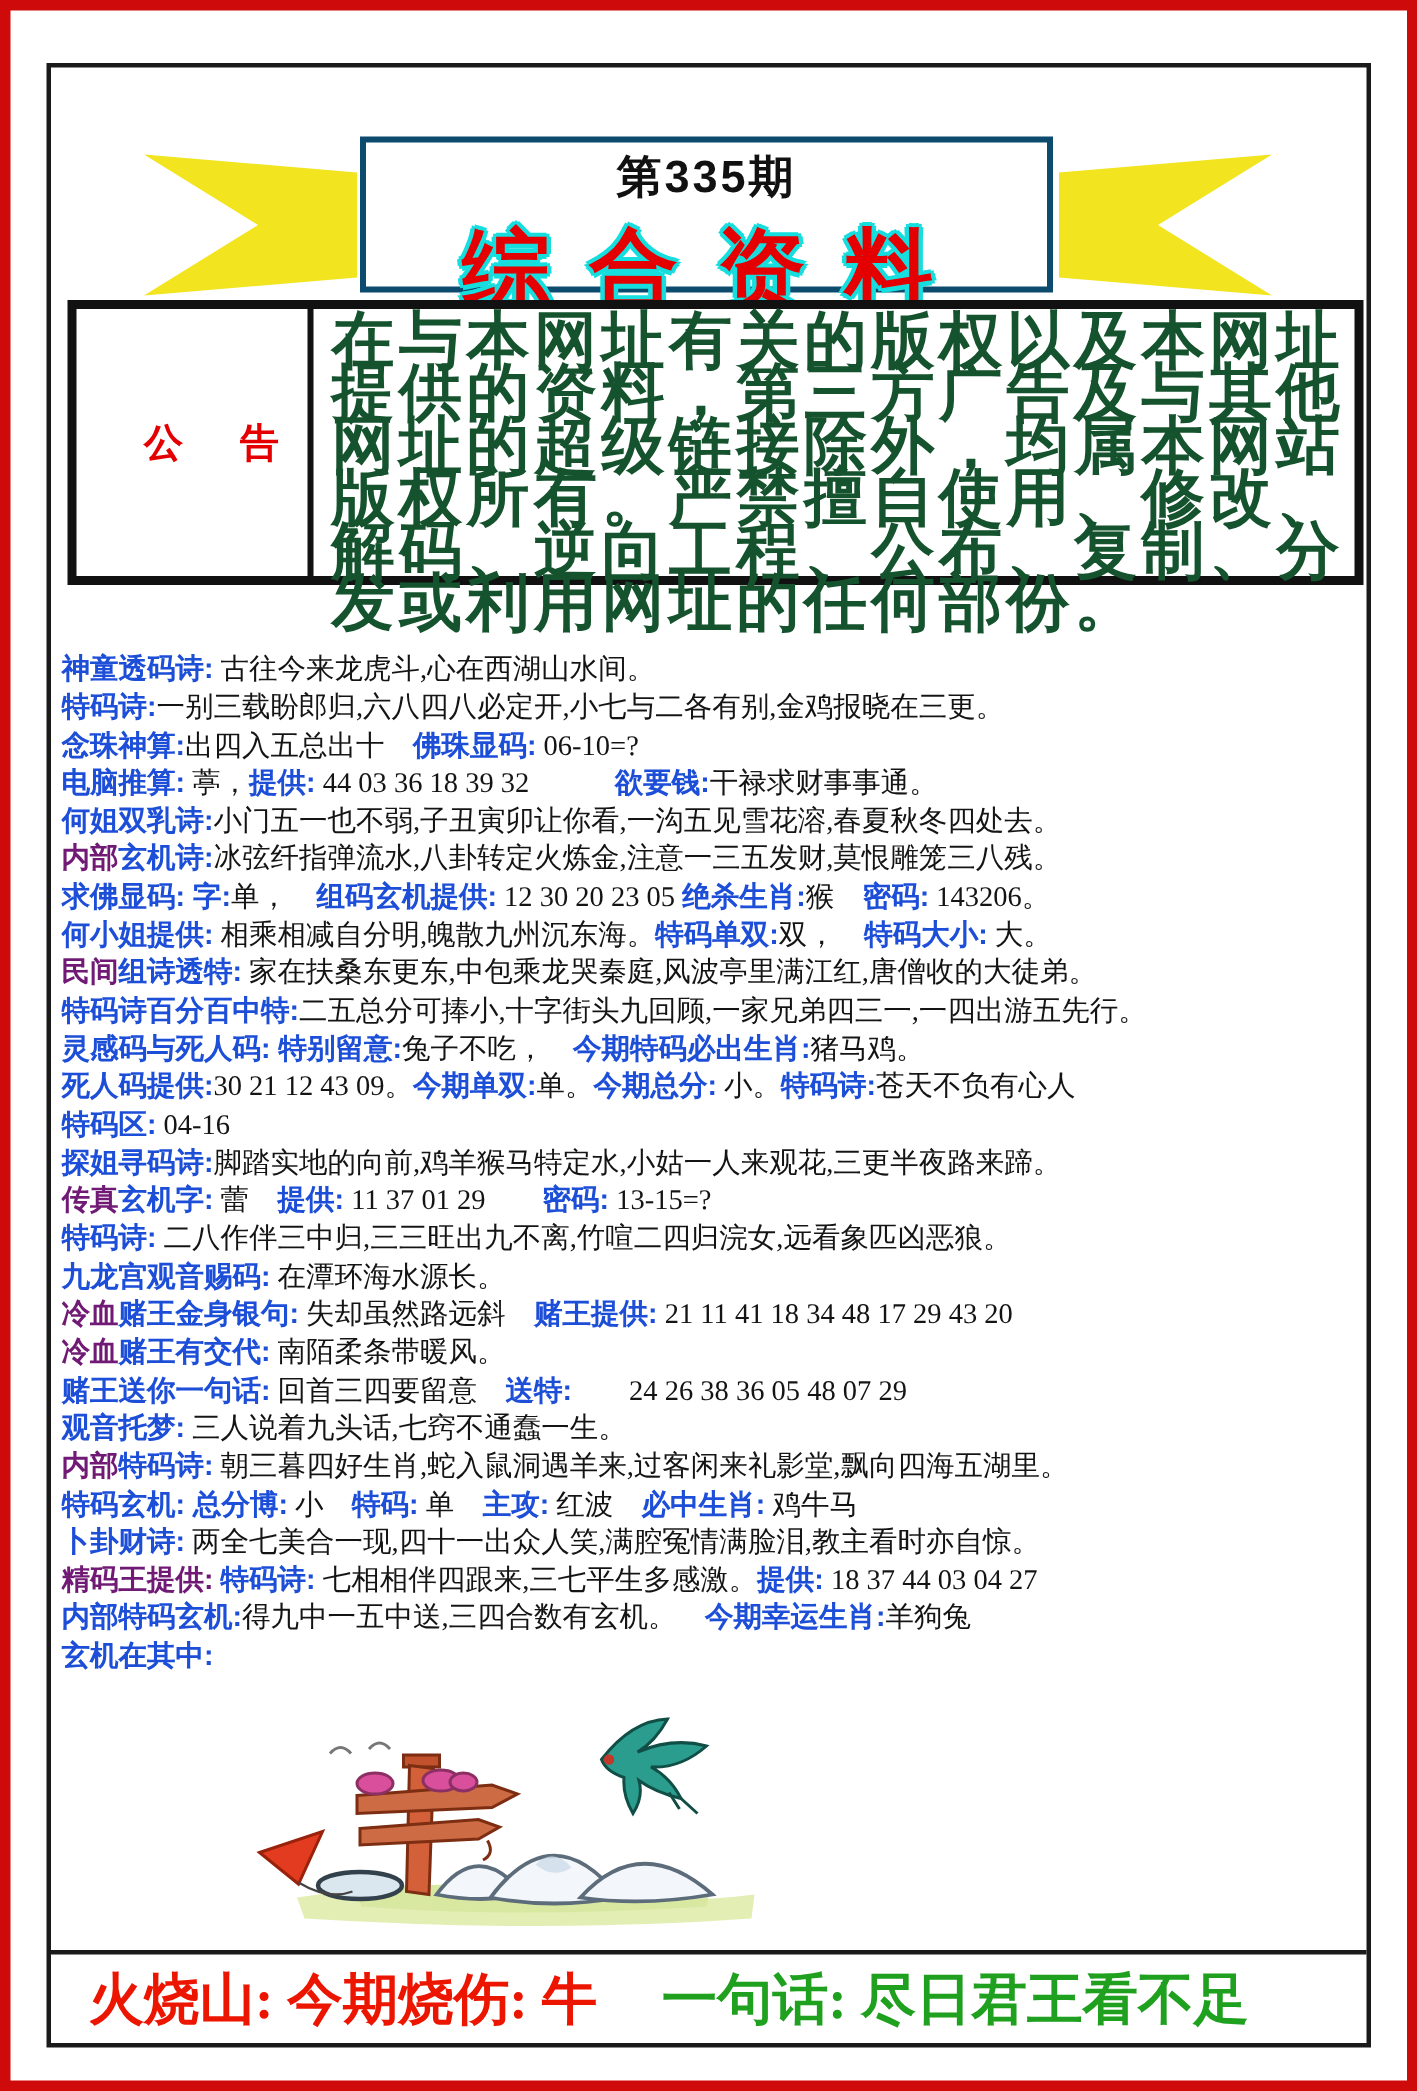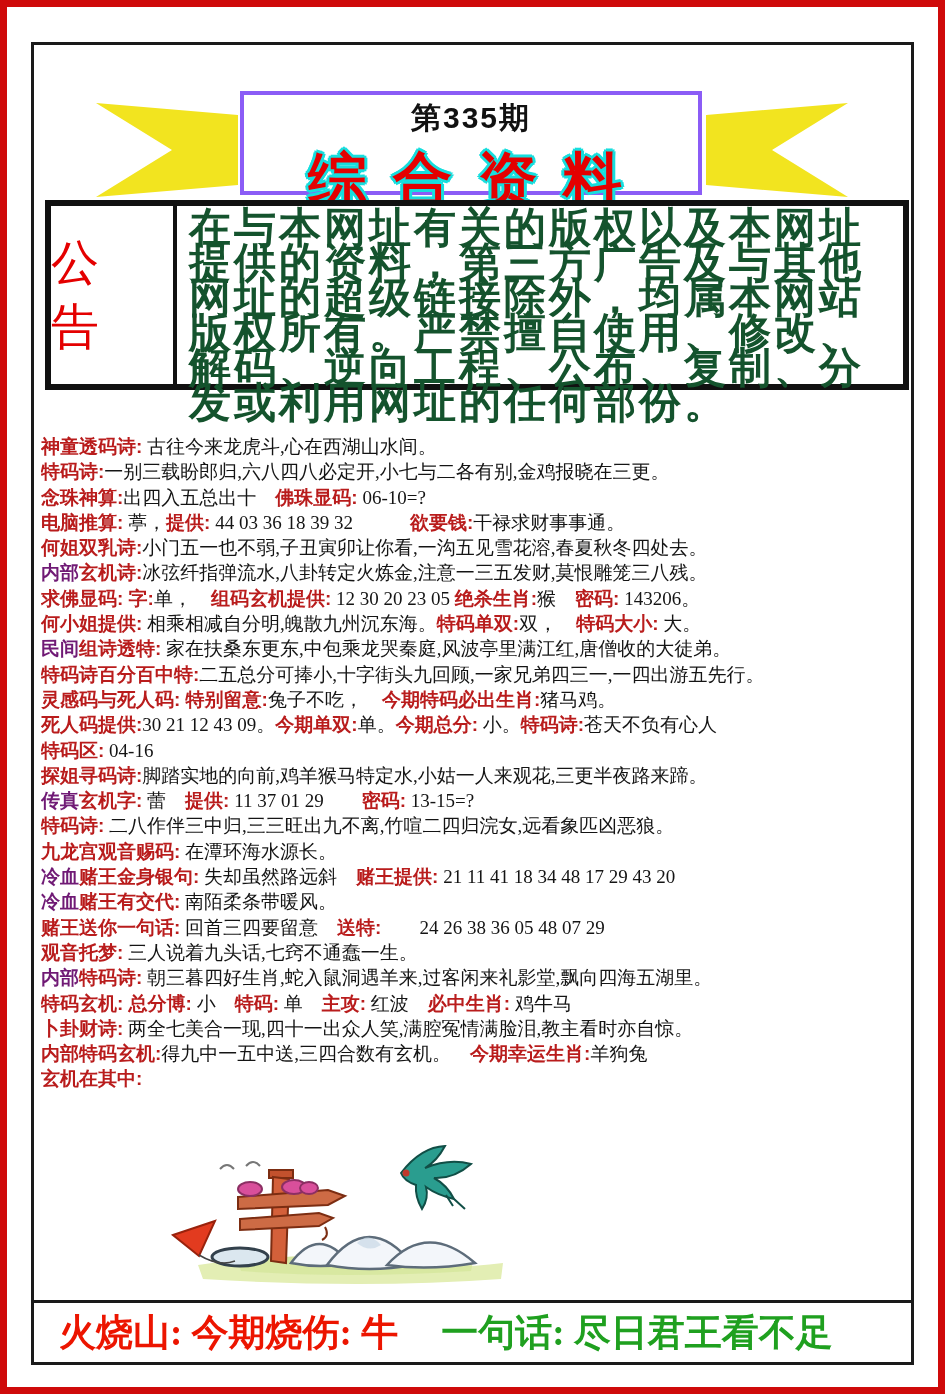--- a/index.html
+++ b/index.html
@@ -6,39 +6,39 @@
   .page{position:relative;width:945px;height:1394px;background:#fff;border:7px solid #cf0a0a;
         box-sizing:border-box;font-family:"Liberation Sans",sans-serif;overflow:hidden;}
   .frame{position:absolute;left:24px;top:35px;width:883px;height:1323px;
          border:3px solid #1a1a1a;box-sizing:border-box;background:#fff;}
   
   .ribbon{position:absolute;width:142px;height:98px;}
   .ribbon svg{display:block;}
   .ribbon.left{left:62px;top:56px;}
   .ribbon.right{left:672px;top:56px;}
   .titlebox{position:absolute;left:206px;top:46px;width:462px;height:104px;
-            border:4px solid #8b5cf6;box-sizing:border-box;background:#fff;text-align:center;}
+            border:4px solid #0c4a6e;box-sizing:border-box;background:#fff;text-align:center;}
   .period{margin-top:3px;font-size:30px;font-weight:bold;color:#111;letter-spacing:2px;}
   .maintitle{margin-top:2px;font-family:"Liberation Serif",serif;font-size:59px;font-weight:bold;
              color:#e40000;letter-spacing:26px;text-indent:14px;white-space:nowrap;
              text-shadow:-2px -2px 0 #17dede,2px -2px 0 #17dede,-2px 2px 0 #17dede,2px 2px 0 #17dede,
                          -3px 0 0 #17dede,3px 0 0 #17dede,0 -3px 0 #17dede,0 3px 0 #17dede;}
   
   .announce{position:absolute;left:11px;top:155px;width:864px;height:190px;
             border:6px solid #111;box-sizing:border-box;display:flex;background:#fff;}
   .a-label{width:122px;flex:0 0 122px;border-right:4px solid #111;display:flex;
            align-items:center;justify-content:center;color:#e40000;
-           font-size:48px;font-weight:normal;letter-spacing:6px;}
+           font-size:26px;font-weight:bold;letter-spacing:6px;padding-left:32px;}
   .a-text{flex:1;padding:5px 4px 4px 12px;color:#14532d;font-weight:bold;
           font-family:"Liberation Serif",serif;font-size:42px;line-height:35px;letter-spacing:3px;}
   
   .body-lines{position:absolute;left:7px;top:389px;width:868px;}
   .line{font-family:"Liberation Serif",serif;font-size:19px;line-height:25.3px;
         color:#141414;white-space:nowrap;overflow:hidden;}
-  .line .lbl{font-family:"Liberation Sans",sans-serif;font-weight:bold;color:#b91c1c;}
+  .line .lbl{font-family:"Liberation Sans",sans-serif;font-weight:bold;color:#1d4ed8;}
   .line .rlbl{font-family:"Liberation Sans",sans-serif;font-weight:bold;color:#701a75;}
   
   .illus{position:absolute;left:109px;top:1098px;width:400px;height:150px;}
   
   .footer{position:absolute;left:0;right:0;bottom:0;height:59px;border-top:3px solid #1a1a1a;
           display:flex;align-items:center;font-family:"Liberation Serif",serif;
           font-size:37px;font-weight:bold;white-space:nowrap;}
   .f-red{color:#ec1500;margin-left:25px;}
   .f-green{color:#1fa01f;margin-left:43px;}
 </style>
@@ -86,20 +86,21 @@
         <div class="line"><span class="rlbl">传真</span><span class="lbl">玄机字:</span><span> 蕾　</span><span class="lbl">提供:</span><span> 11 37 01 29　　</span><span class="lbl">密码:</span><span> 13-15=?</span></div>
         <div class="line"><span class="lbl">特码诗:</span><span> 二八作伴三中归,三三旺出九不离,竹喧二四归浣女,远看象匹凶恶狼。</span></div>
         <div class="line"><span class="lbl">九龙宫观音赐码:</span><span> 在潭环海水源长。</span></div>
         <div class="line"><span class="rlbl">冷血</span><span class="lbl">赌王金身银句:</span><span> 失却虽然路远斜　</span><span class="lbl">赌王提供:</span><span> 21 11 41 18 34 48 17 29 43 20</span></div>
         <div class="line"><span class="rlbl">冷血</span><span class="lbl">赌王有交代:</span><span> 南陌柔条带暖风。</span></div>
         <div class="line"><span class="lbl">赌王送你一句话:</span><span> 回首三四要留意　</span><span class="lbl">送特:</span><span>　　24 26 38 36 05 48 07 29</span></div>
         <div class="line"><span class="lbl">观音托梦:</span><span> 三人说着九头话,七窍不通蠢一生。</span></div>
         <div class="line"><span class="rlbl">内部</span><span class="lbl">特码诗:</span><span> 朝三暮四好生肖,蛇入鼠洞遇羊来,过客闲来礼影堂,飘向四海五湖里。</span></div>
         <div class="line"><span class="lbl">特码玄机: 总分博:</span><span> 小　</span><span class="lbl">特码:</span><span> 单　</span><span class="lbl">主攻:</span><span> 红波　</span><span class="lbl">必中生肖:</span><span> 鸡牛马</span></div>
         <div class="line"><span class="lbl">卜卦财诗:</span><span> 两全七美合一现,四十一出众人笑,满腔冤情满脸泪,教主看时亦自惊。</span></div>
+        <div class="line"><span class="rlbl">精码王提供:</span><span> </span><span class="lbl">特码诗:</span><span> 七相相伴四跟来,三七平生多感激。</span><span class="lbl">提供:</span><span>  18 37 44 03 04 27</span></div>
         <div class="line"><span class="lbl">内部特码玄机:</span><span>得九中一五中送,三四合数有玄机。　</span><span class="lbl">今期幸运生肖:</span><span>羊狗兔</span></div>
         <div class="line"><span class="lbl">玄机在其中:</span></div>
       </div>
 
     <div class="illus">
       <svg width="400" height="150" viewBox="0 0 400 150">
 
         <g>
           <path d="M55 122 Q140 108 220 118 Q300 128 360 120 L358 136 Q220 146 60 136 Z" fill="#e3eeb4"></path>
           <path d="M95 118 Q200 106 330 118 L328 128 Q200 136 98 128 Z" fill="#d4e69c" opacity="0.8"></path>

